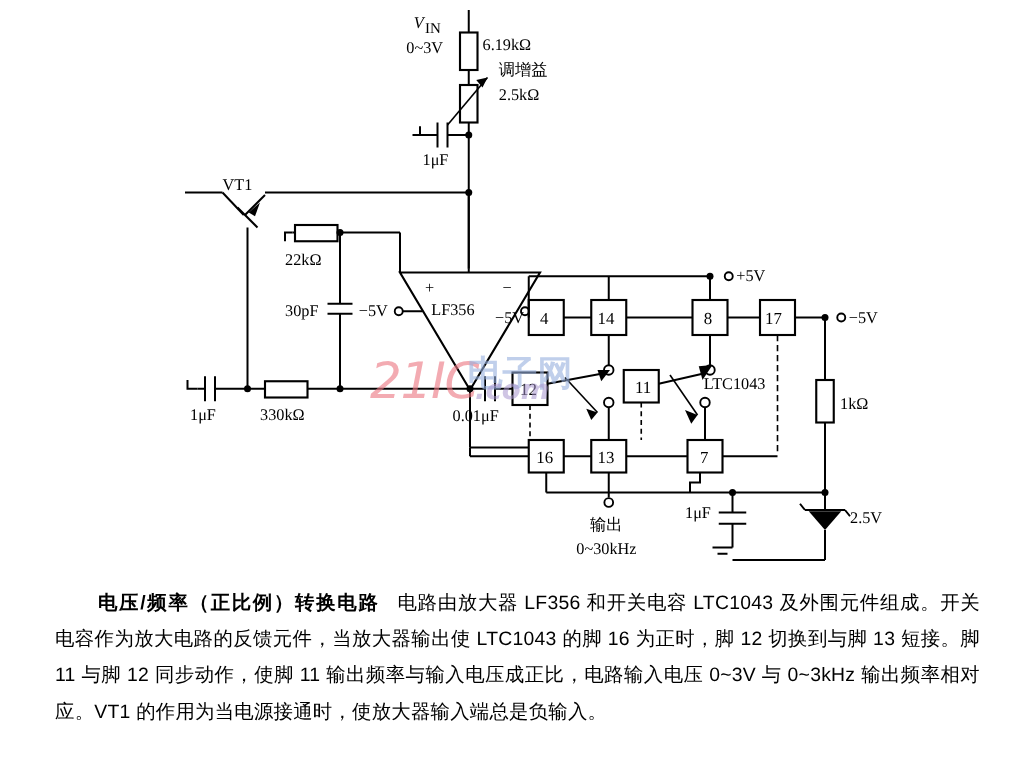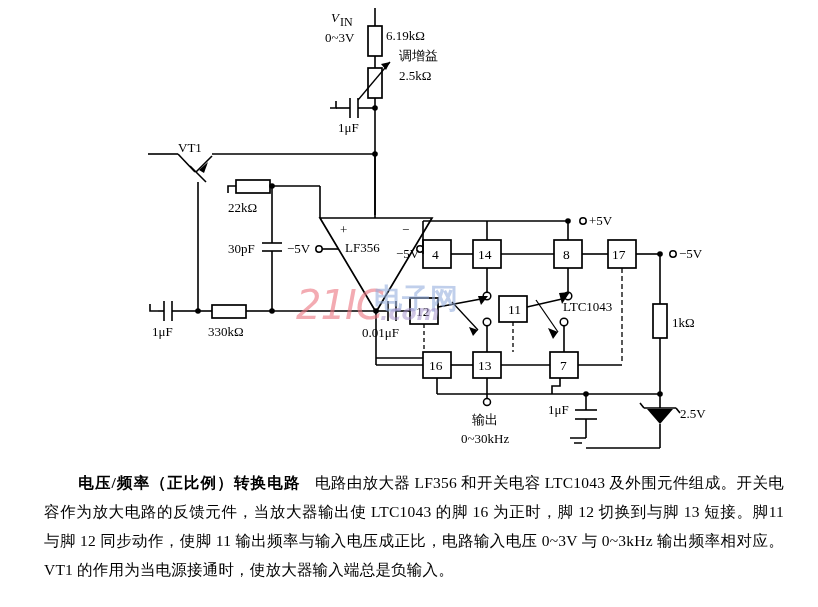--- a/index.html
+++ b/index.html
@@ -25,21 +25,21 @@
     left: 0;
     top: 0;
     width: 818px;
     height: 470px;
   }
   .caption {
     position: absolute;
     left: 44px;
     top: 468px;
     width: 740px;
-    font-family: Liberation Serif, serif;
+    font-family: Liberation Sans, sans-serif;
     font-size: 15.5px;
     line-height: 29px;
     letter-spacing: 0.2px;
     color: #000;
   }
   .caption .lead {
     font-weight: bold;
     letter-spacing: 1px;
   }
   .caption p {

